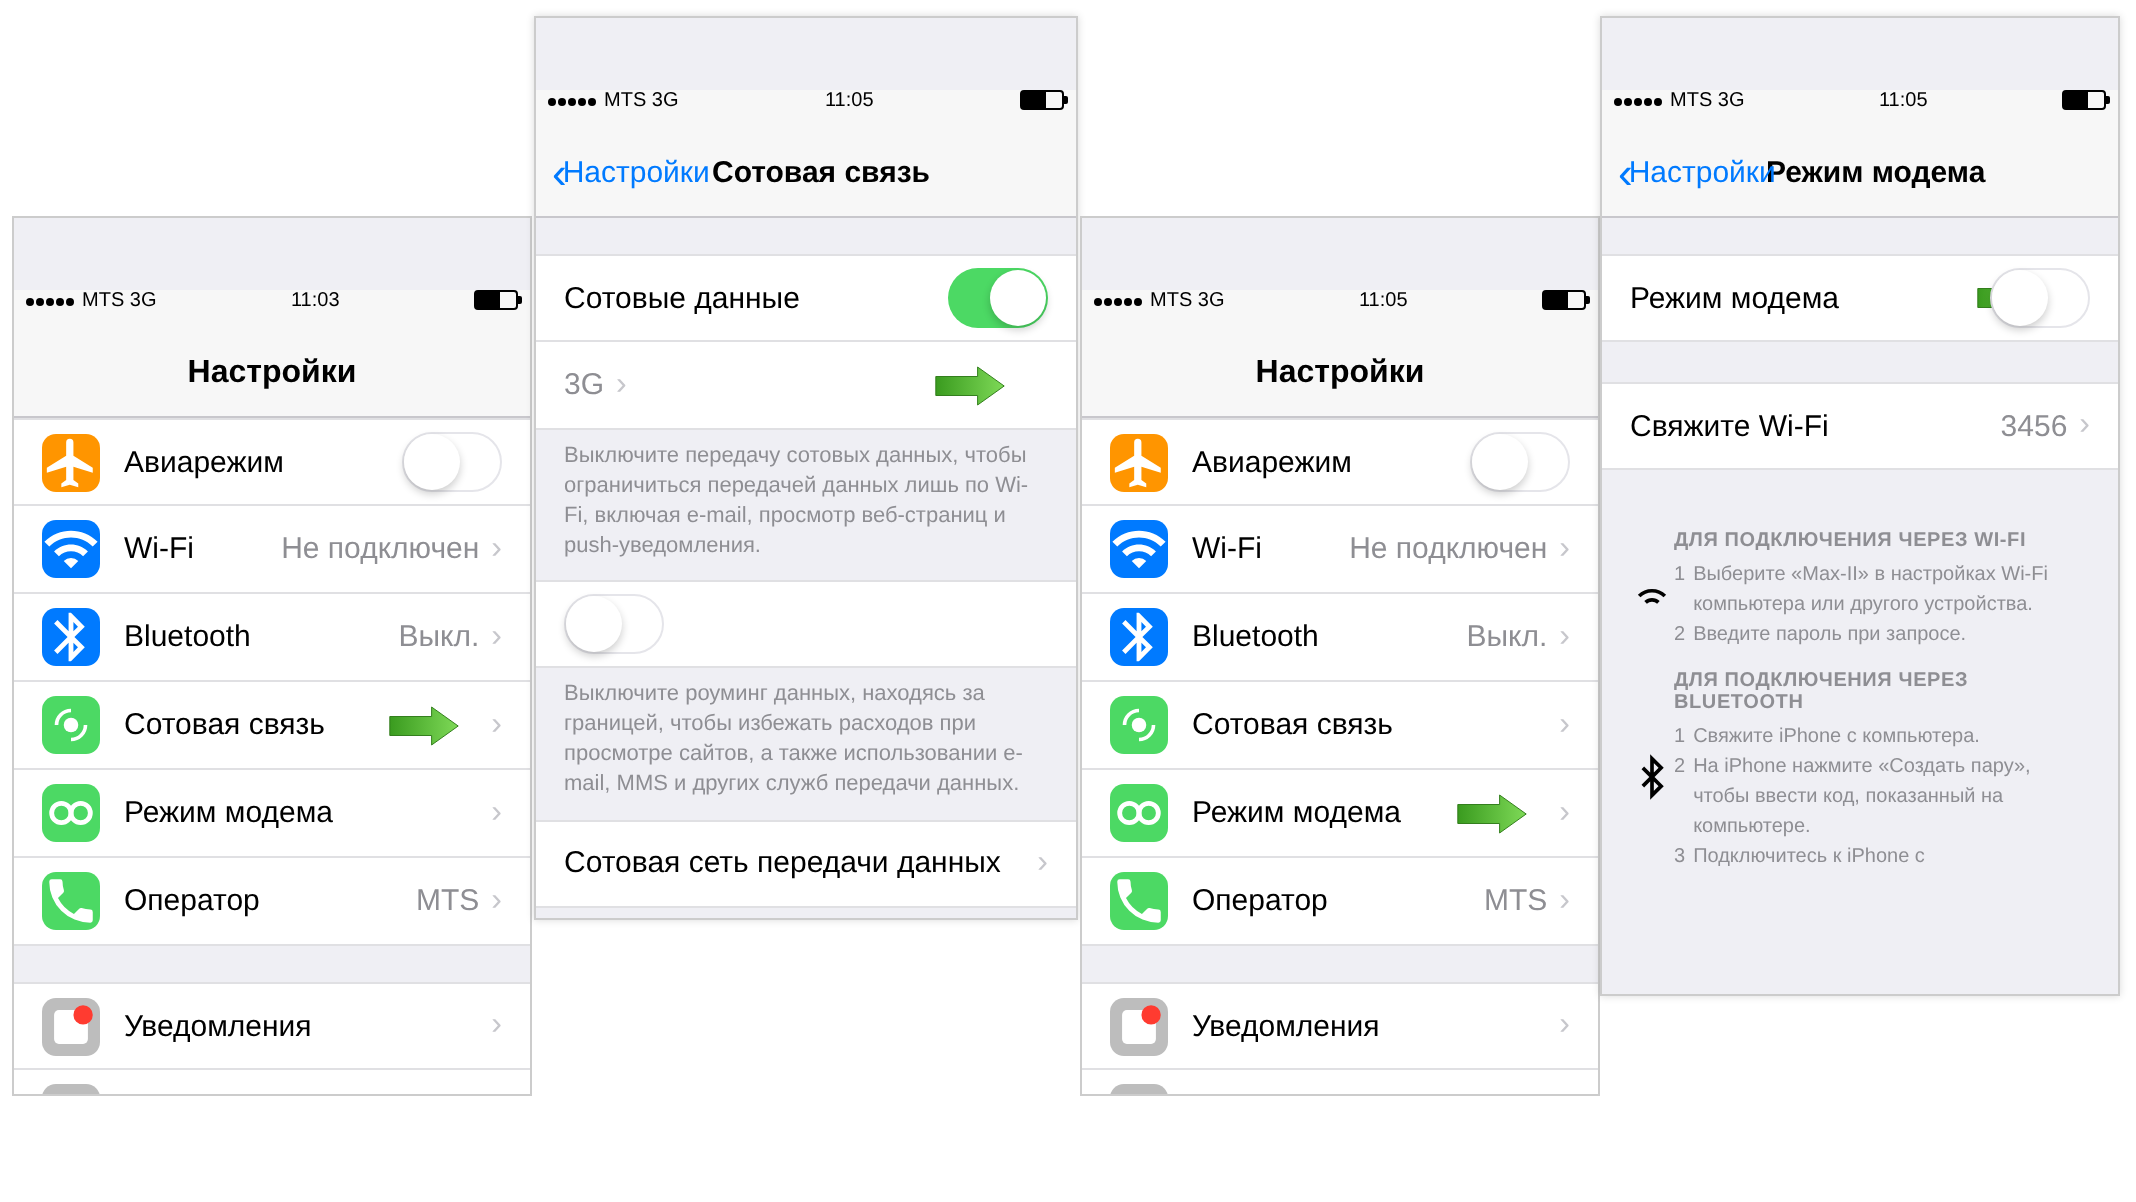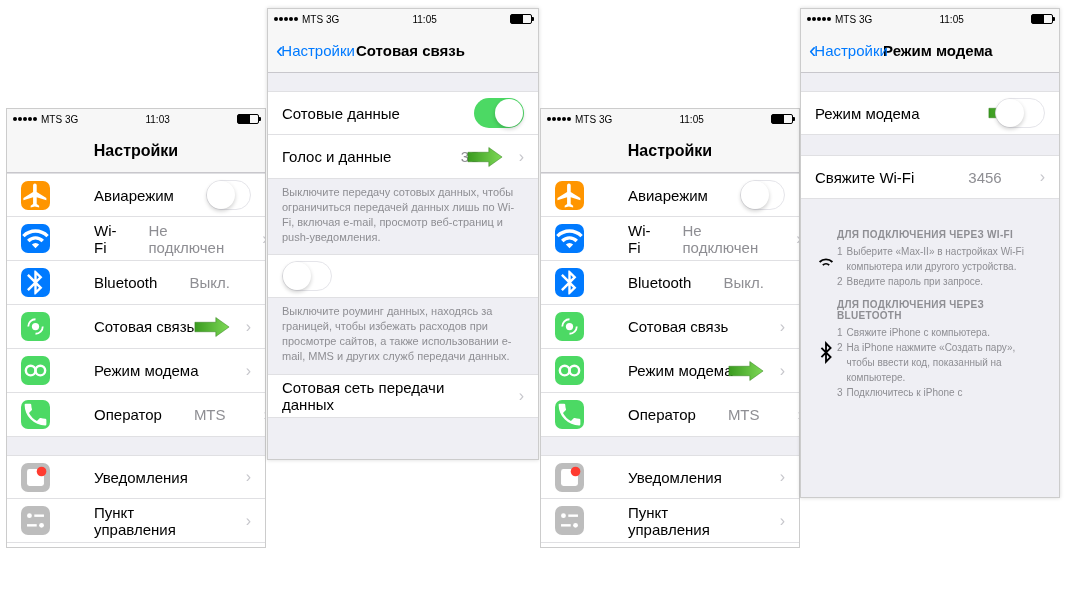--- a/index.html
+++ b/index.html
@@ -1,33 +1,33 @@
 <!DOCTYPE html>
 <html><head>
 <meta charset="utf-8">
 <style>
   * { box-sizing: border-box; margin: 0; padding: 0; }
   body { font-family: -apple-system, "Helvetica Neue", Arial, sans-serif; background: #fff; width: 1068px; height: 601px; position: relative; }
   .phone { position: absolute; background: #efeff4; border: 1px solid #ccc; overflow: hidden; }
-  .status-bar { height: 20px; background: #f7f7f7; display: flex; align-items: center; justify-content: space-between; padding: 0 6px; font-size: 10px; color: #000; }
+  .status-bar { height: 20px; background: #f7f7f7; display: flex; align-items: flex-start; justify-content: space-between; padding: 0 6px; font-size: 10px; color: #000; margin-top: 36px; }
   .status-left, .status-right { display: flex; align-items: center; gap: 4px; }
   .dots { display: flex; gap: 1px; }
   .dot { width: 4px; height: 4px; border-radius: 50%; background: #000; }
   .battery { width: 22px; height: 10px; border: 1px solid #000; border-radius: 2px; position: relative; }
   .battery::after { content: ""; position: absolute; right: -3px; top: 2px; width: 2px; height: 4px; background: #000; border-radius: 0 1px 1px 0; }
   .battery-fill { width: 60%; height: 100%; background: #000; }
   .nav-bar { height: 44px; background: #f7f7f7; border-bottom: 1px solid #c8c7cc; display: flex; align-items: center; position: relative; }
   .nav-back { position: absolute; left: 8px; color: #007aff; font-size: 15px; display: flex; align-items: center; }
   .nav-back .chev { font-size: 22px; margin-right: -2px; font-weight: 200; }
   .nav-title { margin: 0 auto; font-weight: 600; font-size: 15px; color: #000; }
   .nav-title.solo { font-weight: bold; font-size: 16px; }
   .content { overflow-y: auto; height: calc(100% - 64px); }
   .section { margin-top: 18px; }
   .section.first { margin-top: 0; }
-  .row { background: #fff; height: 44px; border-bottom: 1px solid #e0e0e3; display: flex; align-items: center; padding: 0 14px; position: relative; gap: 32px; }
+  .row { background: #fff; height: 44px; border-bottom: 1px solid #e0e0e3; display: flex; align-items: center; padding: 0 14px; position: relative; }
   .row:first-child { border-top: 1px solid #e0e0e3; }
   .row-icon { width: 29px; height: 29px; border-radius: 7px; margin-right: 12px; display: flex; align-items: center; justify-content: center; flex-shrink: 0; }
   .row-label { flex: 1; font-size: 15px; color: #000; }
   .row-value { font-size: 15px; color: #8e8e93; margin-right: 6px; }
   .row-chevron { color: #c7c7cc; font-size: 16px; }
   .toggle { width: 50px; height: 30px; border-radius: 15px; position: relative; }
   .toggle.on { background: #4cd964; }
   .toggle.off { background: #fff; border: 1.5px solid #e5e5ea; }
   .toggle-knob { width: 28px; height: 28px; background: #fff; border-radius: 50%; position: absolute; top: 1px; box-shadow: 0 2px 4px rgba(0,0,0,0.2); }
   .toggle.on .toggle-knob { right: 1px; }
@@ -195,21 +195,20 @@
   </div>
   <div class="content">
     <div class="section" id="p2-rows">
         <div class="row">
           <div class="row-label">Сотовые данные</div>
           <div class="toggle on">
             <div class="toggle-knob"></div>
           </div>
         </div>
         <div class="row">
-          <div class="row-label">Голос и данные</div>
           <div class="green-arrow" style="right: 34px;"><svg viewBox="0 0 40 22">
               <defs>
                 <linearGradient id="g" x1="0" x2="1">
                   <stop offset="0" stop-color="#3a9b1f"></stop>
                   <stop offset="1" stop-color="#7ed957"></stop>
                 </linearGradient>
               </defs>
               <path d="M2 6 L24 6 L24 1 L38 11 L24 21 L24 16 L2 16 Z" fill="url(#g)" stroke="#2d7a17" stroke-width="0.5"></path>
             </svg></div>
           <div class="row-value">3G</div>

